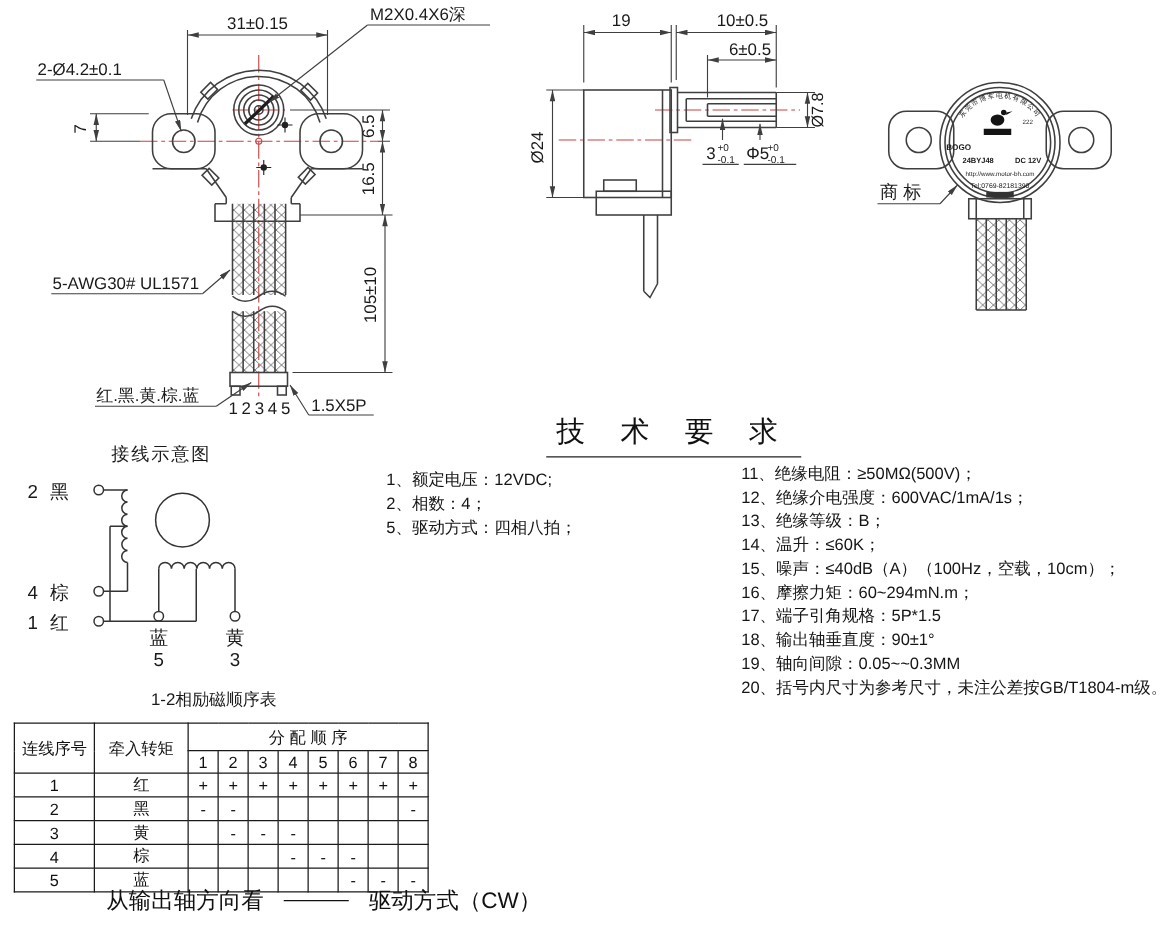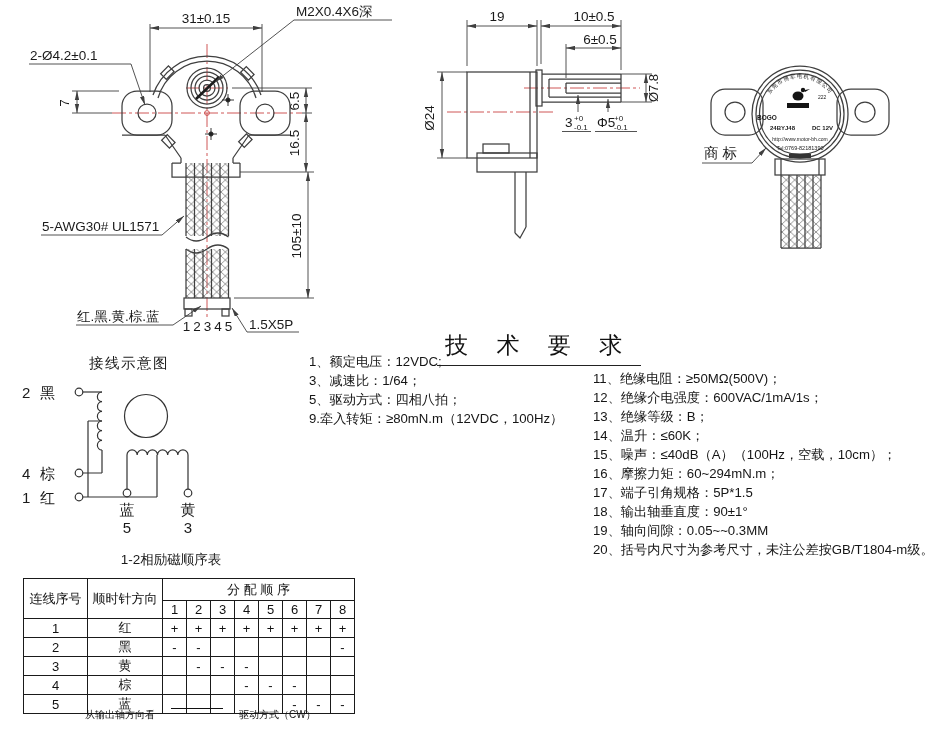--- a/index.html
+++ b/index.html
@@ -6,28 +6,28 @@
   body{width:930px;height:743px;background:#ffffff;position:relative;overflow:hidden;
        font-family:"Liberation Sans","DejaVu Sans",sans-serif;color:#111;}
   svg{position:absolute;overflow:visible;}
   svg text{font-family:"Liberation Sans","DejaVu Sans",sans-serif;fill:#1a1a1a;}
   .outline{stroke:#3f3f3f;stroke-width:1.25;fill:none;}
   .thin{stroke:#3f3f3f;stroke-width:0.9;fill:none;}
   .cl{stroke:#c94343;stroke-width:0.9;fill:none;stroke-dasharray:14 3 3 3;}
   .tr-title{position:absolute;left:437px;top:330px;font-size:23px;letter-spacing:11px;
             border-bottom:1.6px solid #222;padding:0 8px 4px 8px;white-space:nowrap;}
   .tr-list{position:absolute;font-size:13.2px;line-height:19px;white-space:nowrap;color:#151515;}
-  .tr-left{left:309px;top:352px;}
+  .tr-left{left:309px;top:374px;}
   .tr-right{left:593px;top:369px;}
-  .seq-table{position:absolute;left:23px;top:578px;border-collapse:collapse;table-layout:fixed;}
+  .seq-table{position:absolute;left:11px;top:578px;border-collapse:collapse;table-layout:fixed;}
   .seq-table th,.seq-table td{border:1.4px solid #1a1a1a;font-weight:400;font-size:13px;
             text-align:center;padding:0;height:17px;white-space:nowrap;overflow:hidden;}
   .seq-table thead tr.r1 th{height:21px;}
-  .tbl-footer{position:absolute;left:85px;top:708px;display:flex;
-            font-size:10px;white-space:nowrap;}
+  .tbl-footer{position:absolute;left:85px;top:708px;display:flex;align-items:center;
+            font-size:18px;white-space:nowrap;}
   .tbl-footer .dash{width:52px;border-top:1.6px solid #111;margin:0 16px;height:0;}
 </style>
 </head>
 <body>
 
 <svg style="left:0;top:0;" width="930" height="340" viewBox="0 0 930 340">
   <defs>
     <marker id="arE" orient="auto" markerUnits="userSpaceOnUse" markerWidth="10" markerHeight="6" refX="9" refY="2.2">
       <path d="M9,2.2 L0,0 L0,4.4 Z" fill="#3f3f3f"></path>
     </marker>
@@ -218,23 +218,22 @@
       <path class="thin" d="M702,163 H752"></path>
       <line class="thin" x1="752" y1="163" x2="766" y2="148" marker-end="url(#arE)"></line>
     </g>
   </g>
 </svg>
 
 <div class="tr-title">技 术 要 求</div>
 
 <div class="tr-list tr-left">
   <div>1、额定电压：12VDC;</div>
-  <div>3、减速比：1/64；</div>
+  <div>2、相数：4；</div>
   <div>5、驱动方式：四相八拍；</div>
-  <div>9.牵入转矩：≥80mN.m（12VDC，100Hz）</div>
 </div>
 
 <div class="tr-list tr-right">
   <div>11、绝缘电阻：≥50MΩ(500V)；</div>
   <div>12、绝缘介电强度：600VAC/1mA/1s；</div>
   <div>13、绝缘等级：B；</div>
   <div>14、温升：≤60K；</div>
   <div>15、噪声：≤40dB（A）（100Hz，空载，10cm）；</div>
   <div>16、摩擦力矩：60~294mN.m；</div>
   <div>17、端子引角规格：5P*1.5</div>
@@ -285,21 +284,21 @@
       <col style="width:24px">
       <col style="width:24px">
     <col style="width:24px">
       <col style="width:24px">
       <col style="width:24px">
       <col style="width:24px">
   </colgroup>
   <thead>
     <tr class="r1">
       <th rowspan="2">连线序号</th>
-      <th rowspan="2">顺时针方向</th>
+      <th rowspan="2">牵入转矩</th>
       <th colspan="8">分 配 顺 序</th>
     </tr>
     <tr>
       <th>1</th>
       <th>2</th>
       <th>3</th>
       <th>4</th>
       <th>5</th>
       <th>6</th>
       <th>7</th>

